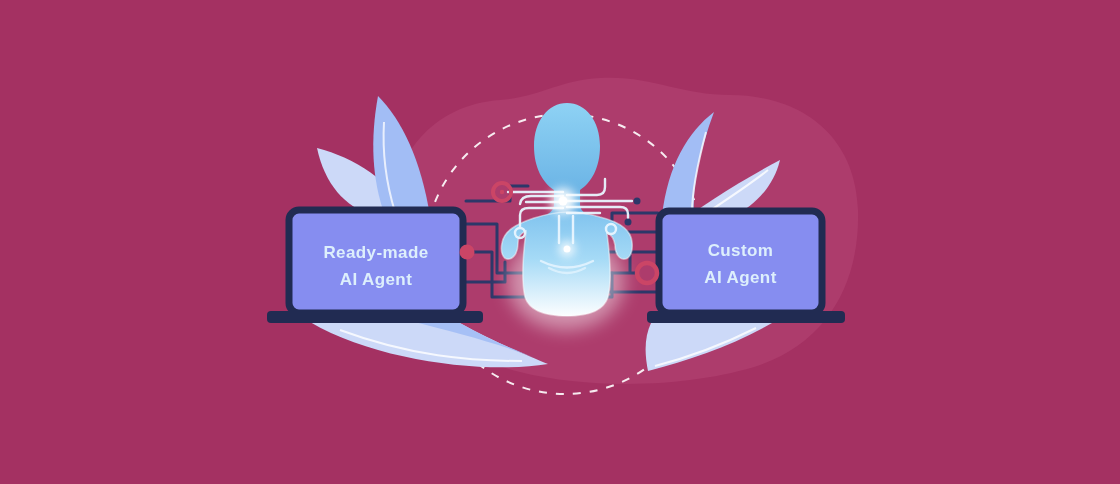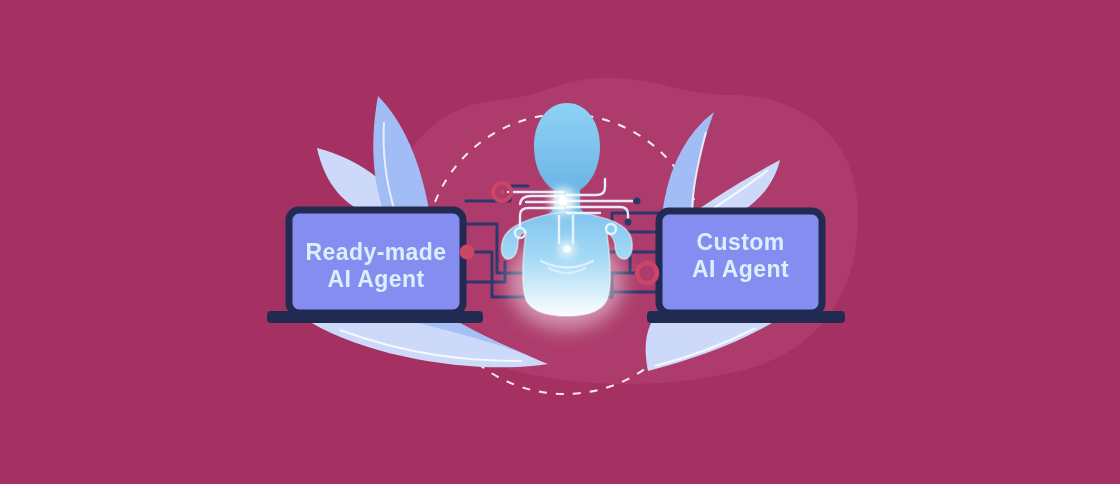--- a/index.html
+++ b/index.html
@@ -9,25 +9,25 @@
     --text:#ddeffc; --dash:#ffffff;
   }
   .stage{
     position:relative; width:1120px; height:484px; overflow:hidden;
     background:var(--bg);
     font-family:"Liberation Sans", sans-serif;
   }
   .stage svg{position:absolute; left:0; top:0;}
   .laptop-label{
     position:absolute; z-index:5; text-align:center;
-    color:var(--text); font-weight:bold; font-size:23px; line-height:27px;
+    color:var(--text); font-weight:bold; font-size:17px; line-height:27px;
     letter-spacing:.4px;
   }
   .laptop-label.left{left:289px; top:239px; width:174px;}
-  .laptop-label.right{left:659px; top:229px; width:163px;}
+  .laptop-label.right{left:659px; top:237px; width:163px;}
   .lbl-line{display:block;}
 </style>
 </head>
 <body>
 
 <div class="stage">
 
   <svg width="1120" height="484" viewBox="0 0 1120 484">
     <defs>
       <linearGradient id="headGrad" x1="0" y1="103" x2="0" y2="225" gradientUnits="userSpaceOnUse">

